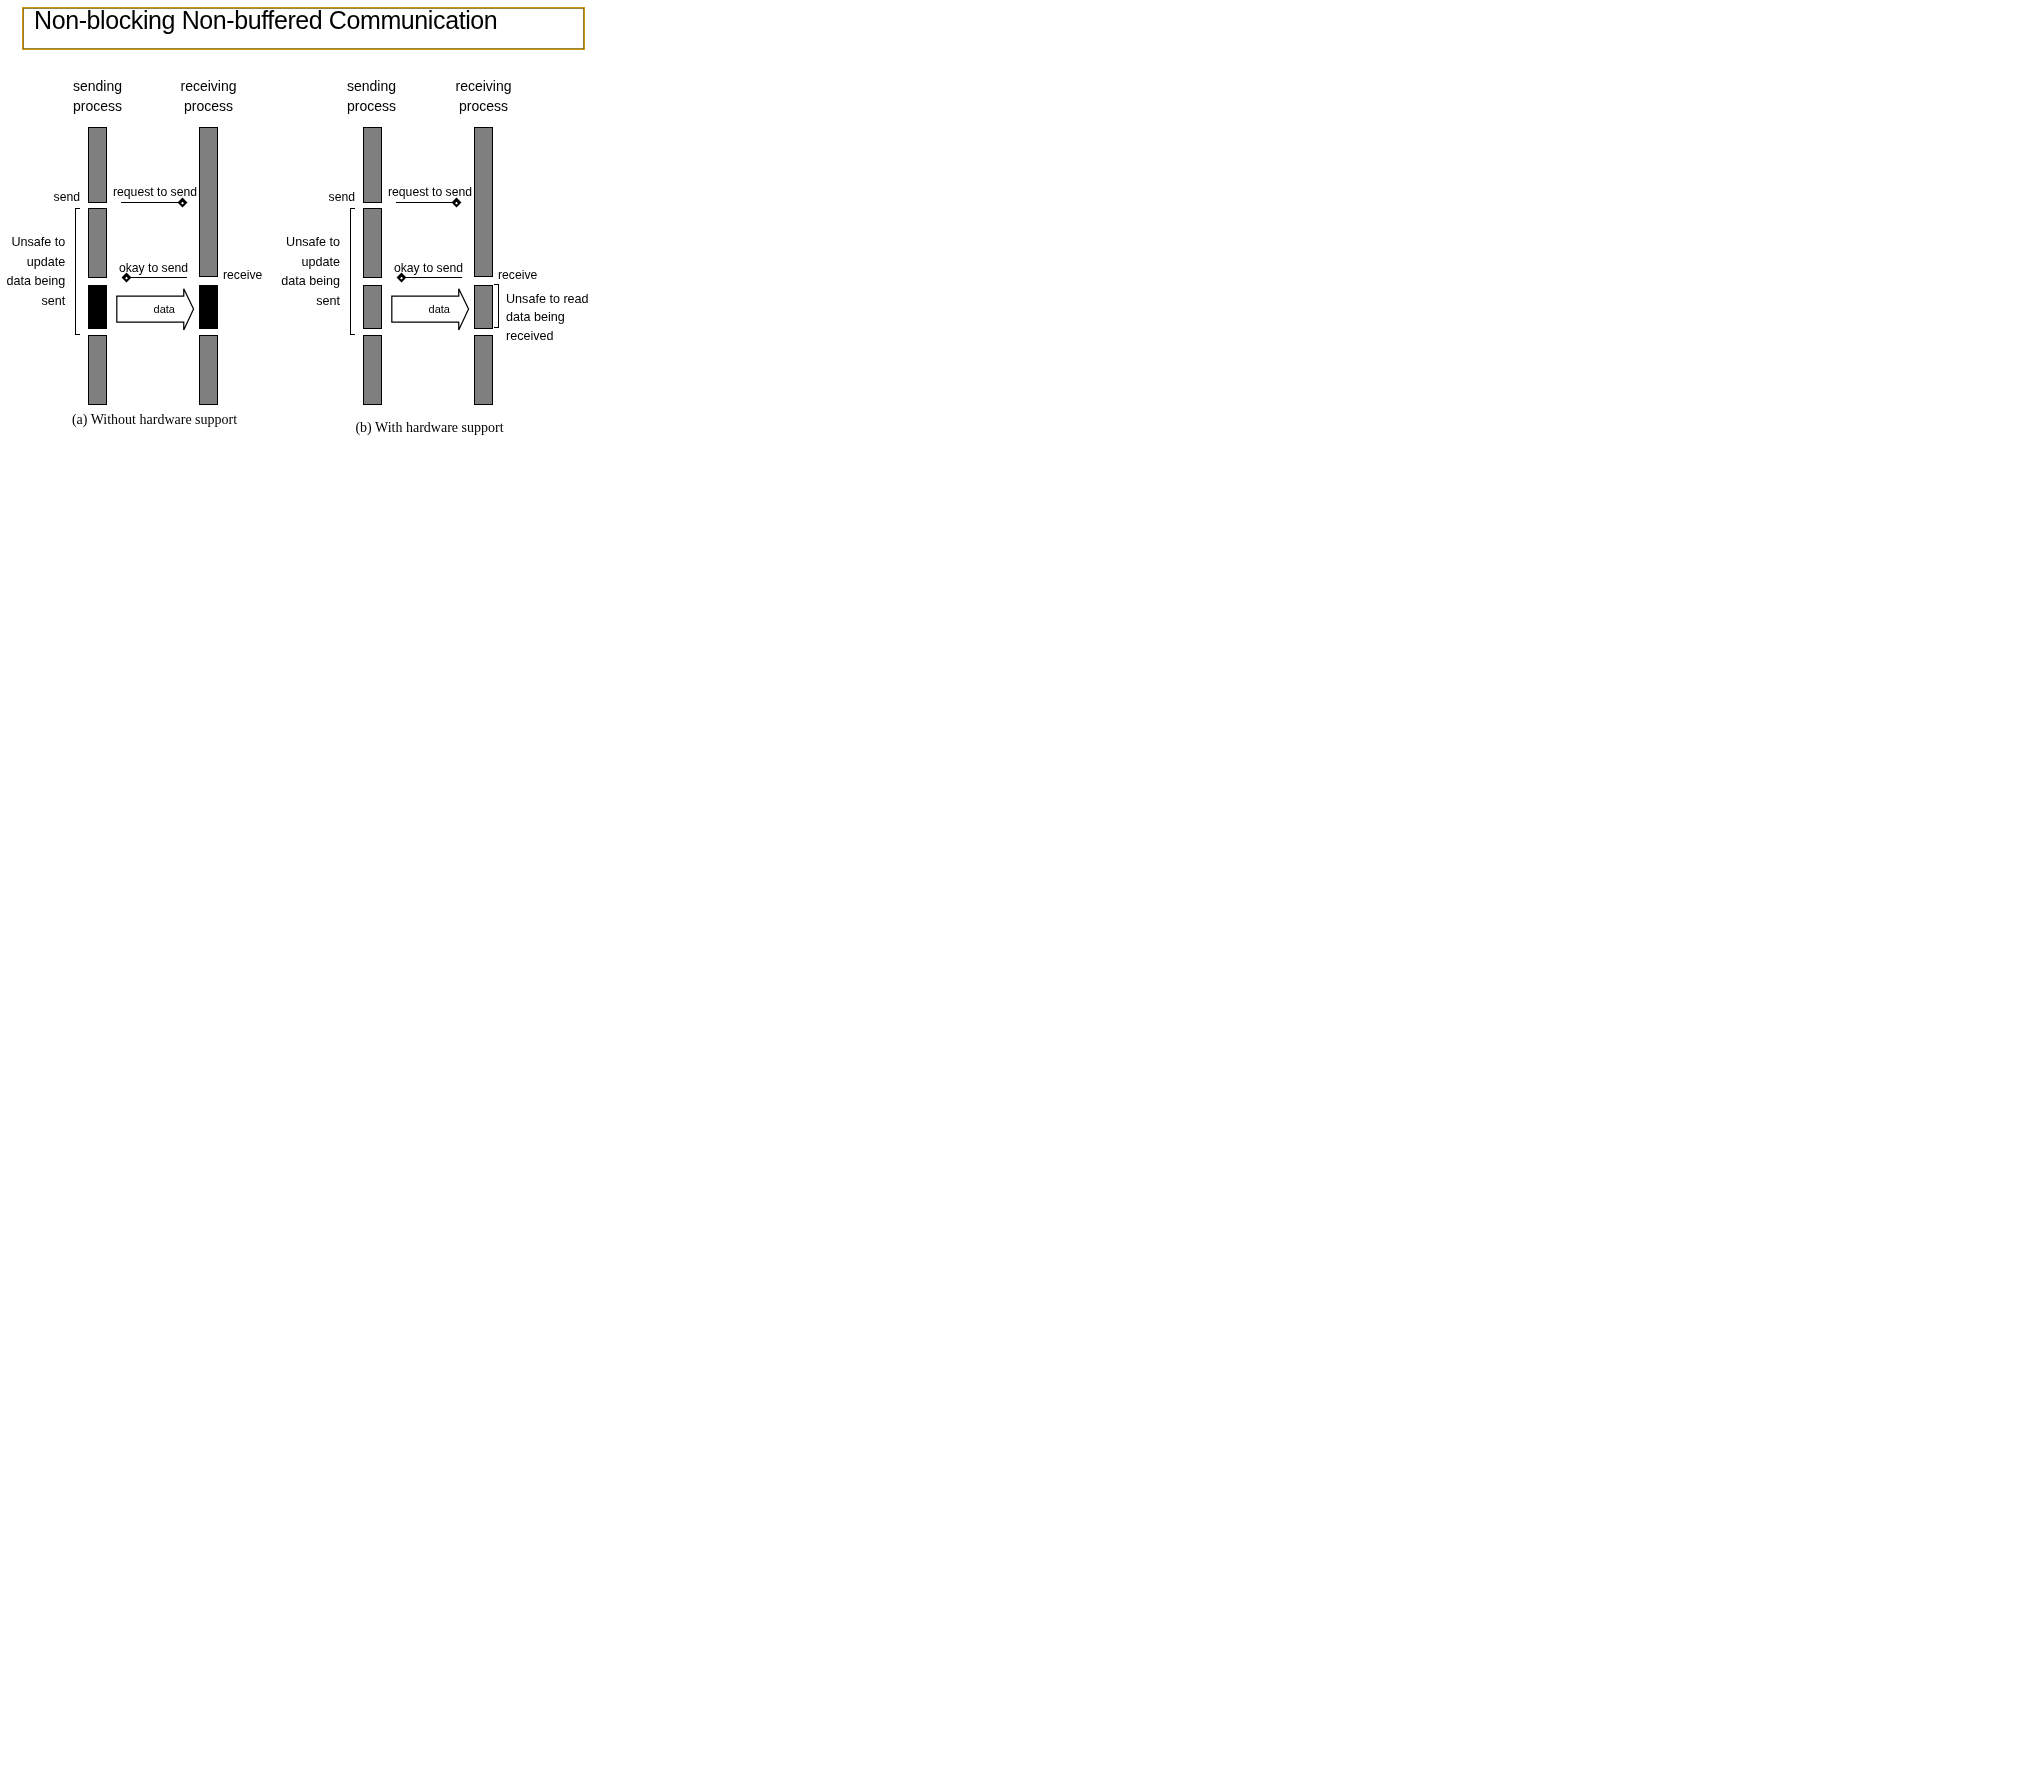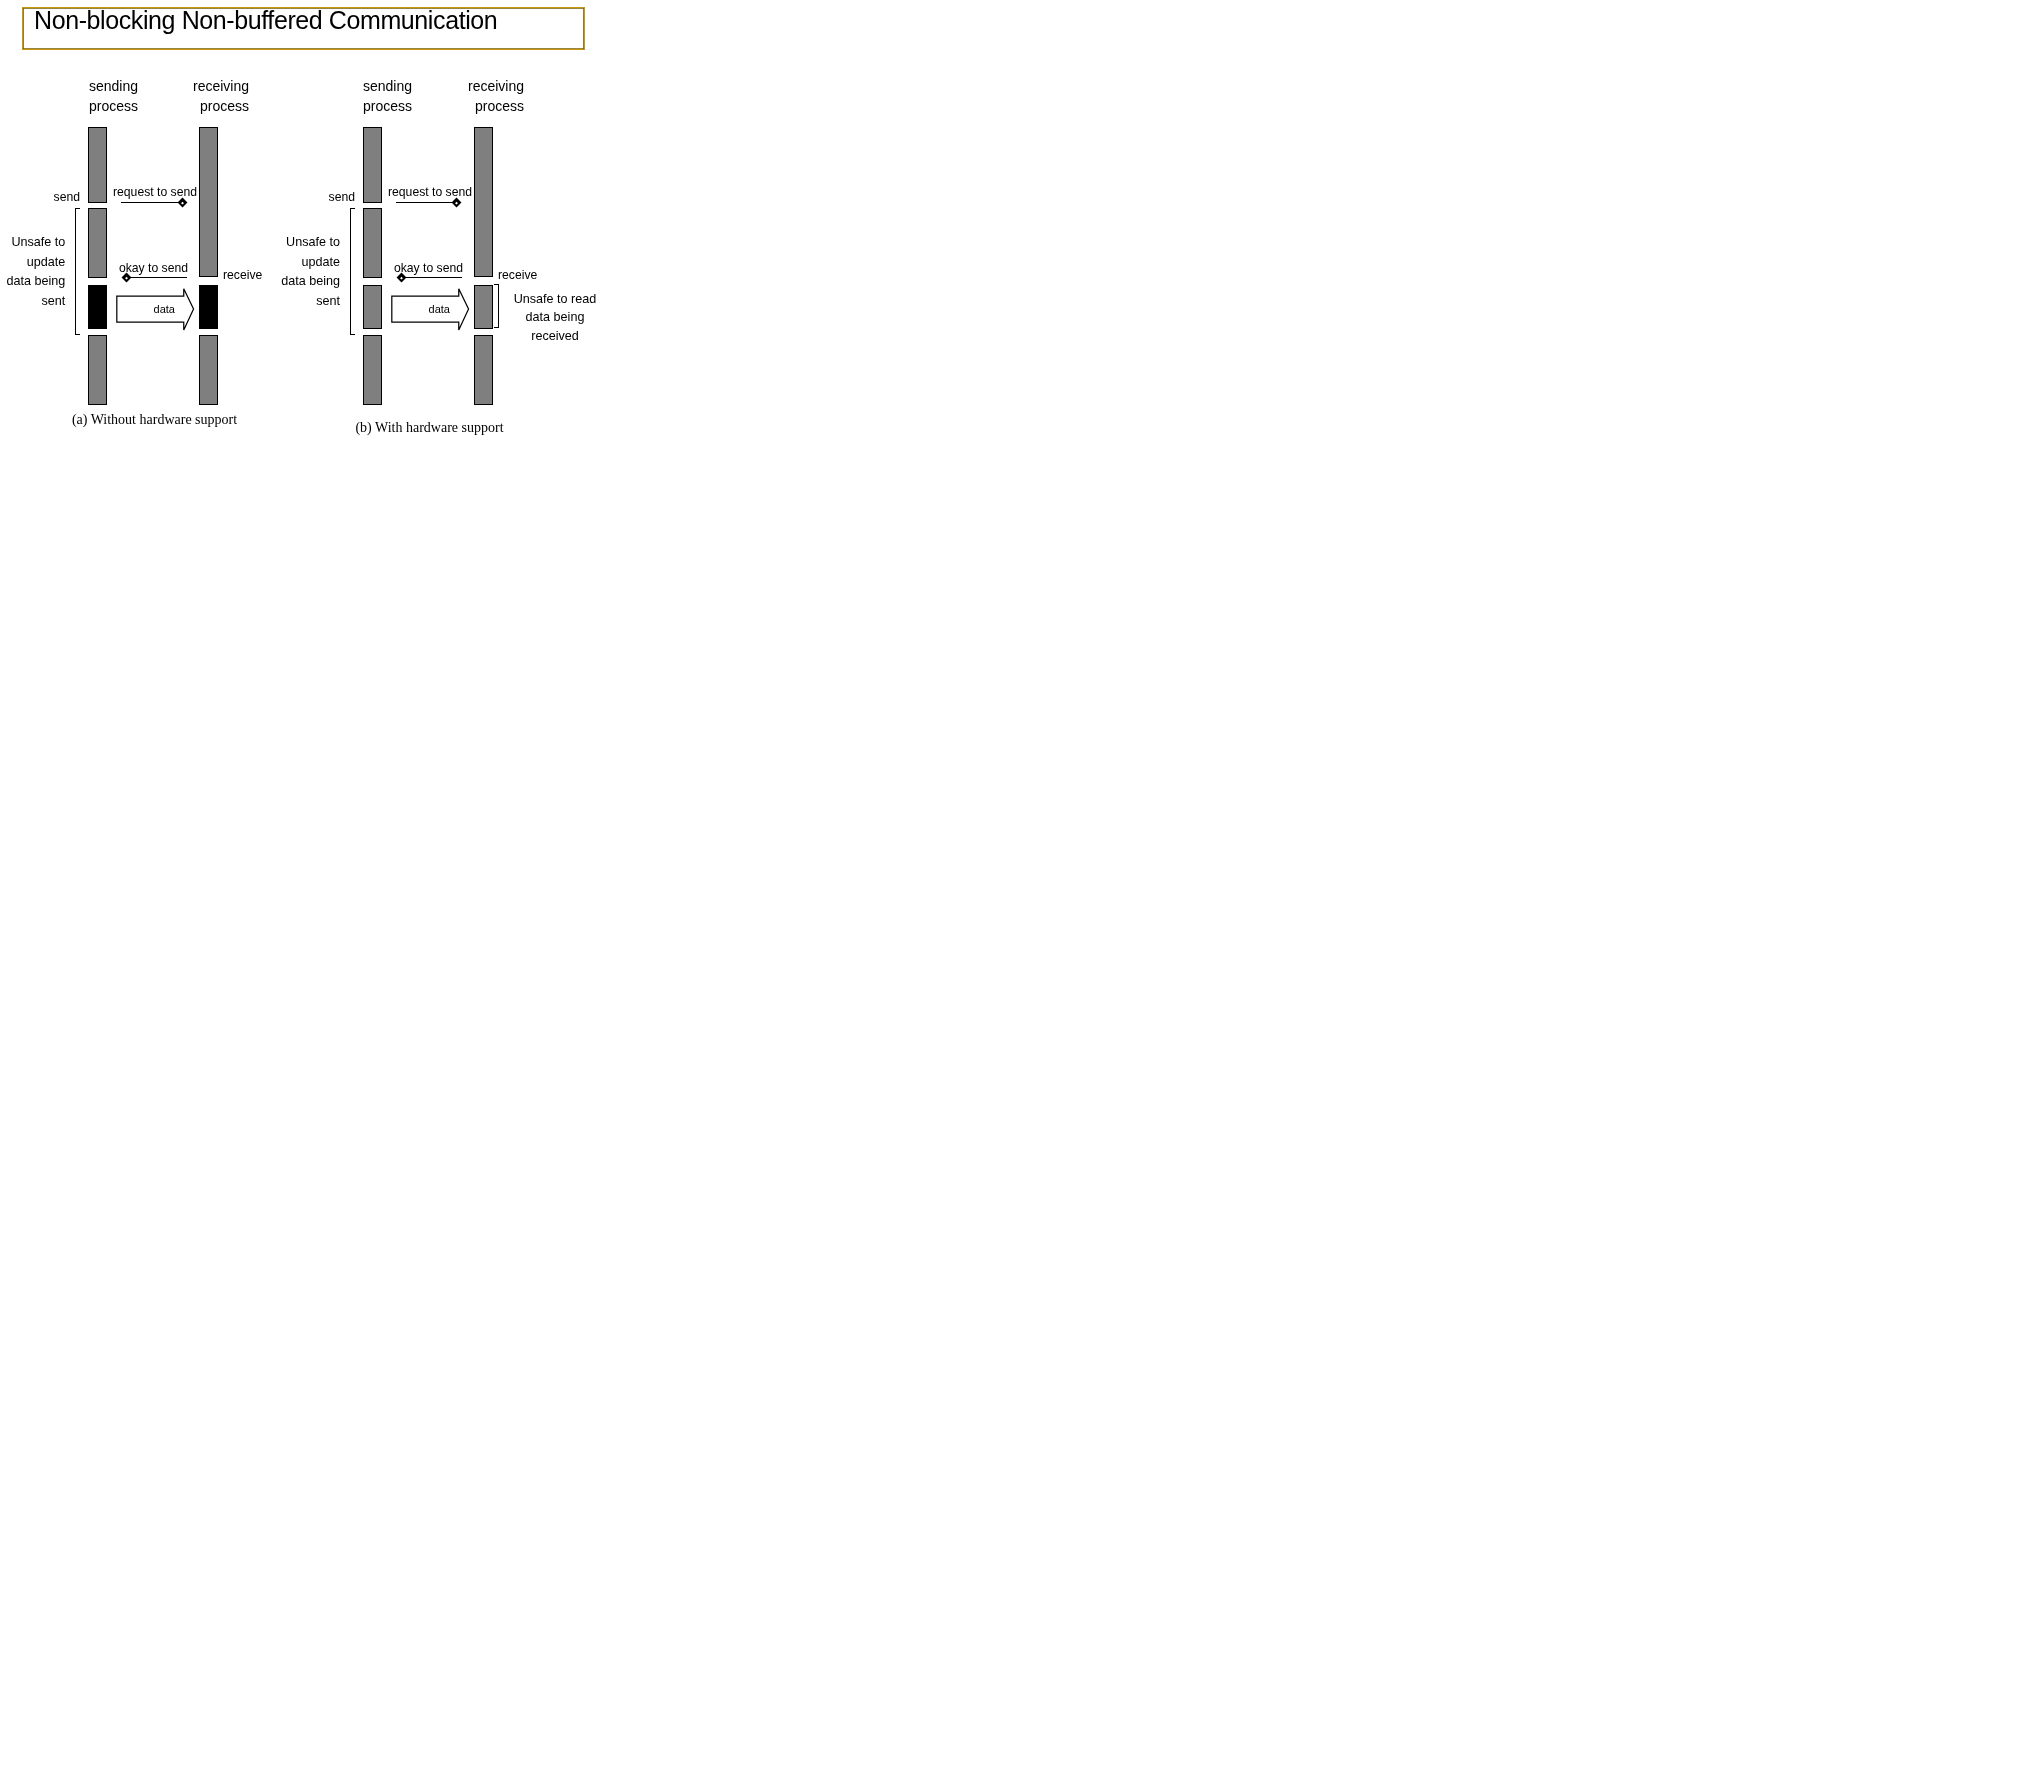--- a/index.html
+++ b/index.html
@@ -13,21 +13,21 @@
     left:22.4px;top:7.3px;width:563px;height:43px;
     border:1.6px solid #C9980D;box-shadow:inset 0 0 0 0.8px #7a5c05;
     box-sizing:border-box;display:flex;align-items:flex-start;
     background:#ffffff;
   }
   .title-text{font-size:25px;line-height:1;padding-left:10.6px;white-space:nowrap;letter-spacing:-0.4px;}
   
   .bar-seg{box-sizing:border-box;border:1.2px solid #000;background:#7F7F7F;}
   .bar-seg.black{background:#000;}
   
-  .proc-label{width:81px;text-align:right;font-size:14px;line-height:20px;white-space:pre-line;}
+  .proc-label{width:81px;text-align:center;font-size:14px;line-height:20px;white-space:pre-line;}
   .small-label{font-size:12.2px;line-height:13px;white-space:nowrap;}
   .right-align{text-align:right;}
   .unsafe-label{font-size:12.6px;line-height:19.5px;white-space:pre-line;}
   .unsafe-read-label{font-size:12.6px;line-height:18.3px;white-space:pre-line;}
   .arrow-line{height:1.2px;background:#000;}
   .diamond{width:7px;height:7px;background:#000;transform:rotate(45deg);display:flex;align-items:center;justify-content:center;}
   .diamond-hole{width:2px;height:2px;background:#fff;}
   .bracket-left{box-sizing:border-box;border-left:1.2px solid #000;border-top:1.2px solid #000;border-bottom:1.2px solid #000;width:5.3px;}
   .bracket-right{box-sizing:border-box;border-right:1.2px solid #000;border-top:1.2px solid #000;border-bottom:1.2px solid #000;width:5.3px;}
   .caption{font-family:"Liberation Serif",serif;font-size:14px;text-align:center;width:183px;white-space:nowrap;}
@@ -123,20 +123,20 @@
     </svg>
     <div class="abs data-label" style="left:401px;top:303px;">data</div>
 
     <div class="abs bracket-left" style="left:350px;top:208px;height:127px;"></div>
     <div class="abs unsafe-label right-align" style="left:278px;top:233px;width:62px;">Unsafe to
 update
 data being
 sent</div>
 
     <div class="abs bracket-right" style="left:494px;top:284px;height:44px;"></div>
-    <div class="abs unsafe-read-label" style="left:506px;top:290px;width:98px;text-align:center;">Unsafe to read
+    <div class="abs unsafe-read-label" style="left:506px;top:290px;width:98px;">Unsafe to read
 data being received</div>
 
     <div class="abs caption" style="left:338px;top:412px;margin-top:8px;">(b) With hardware support</div>
   </div>
 
 </div>
 
 
 </body></html>

